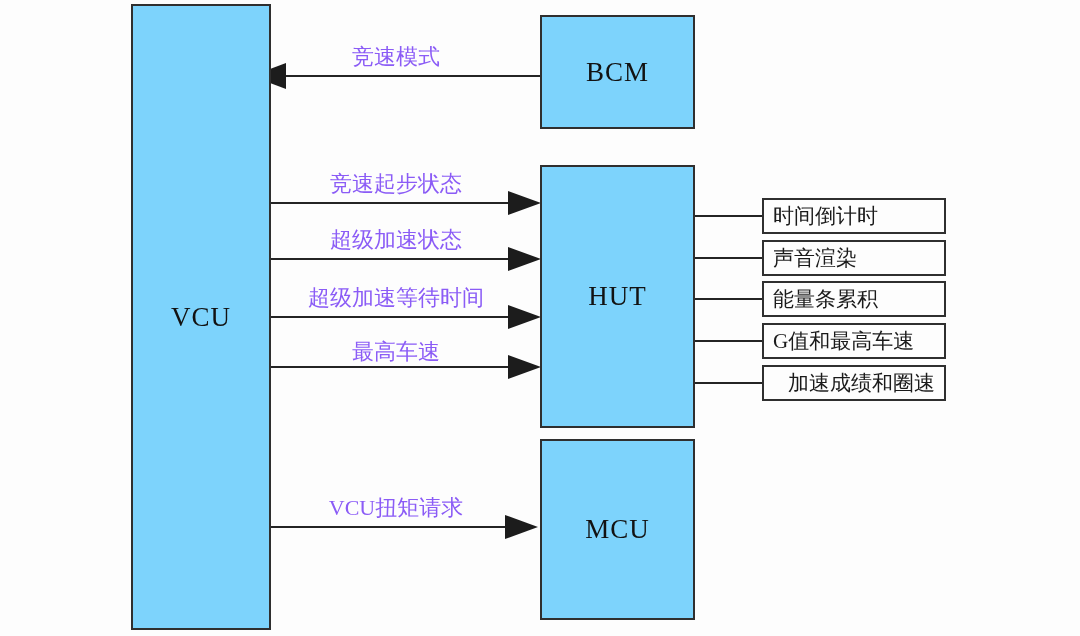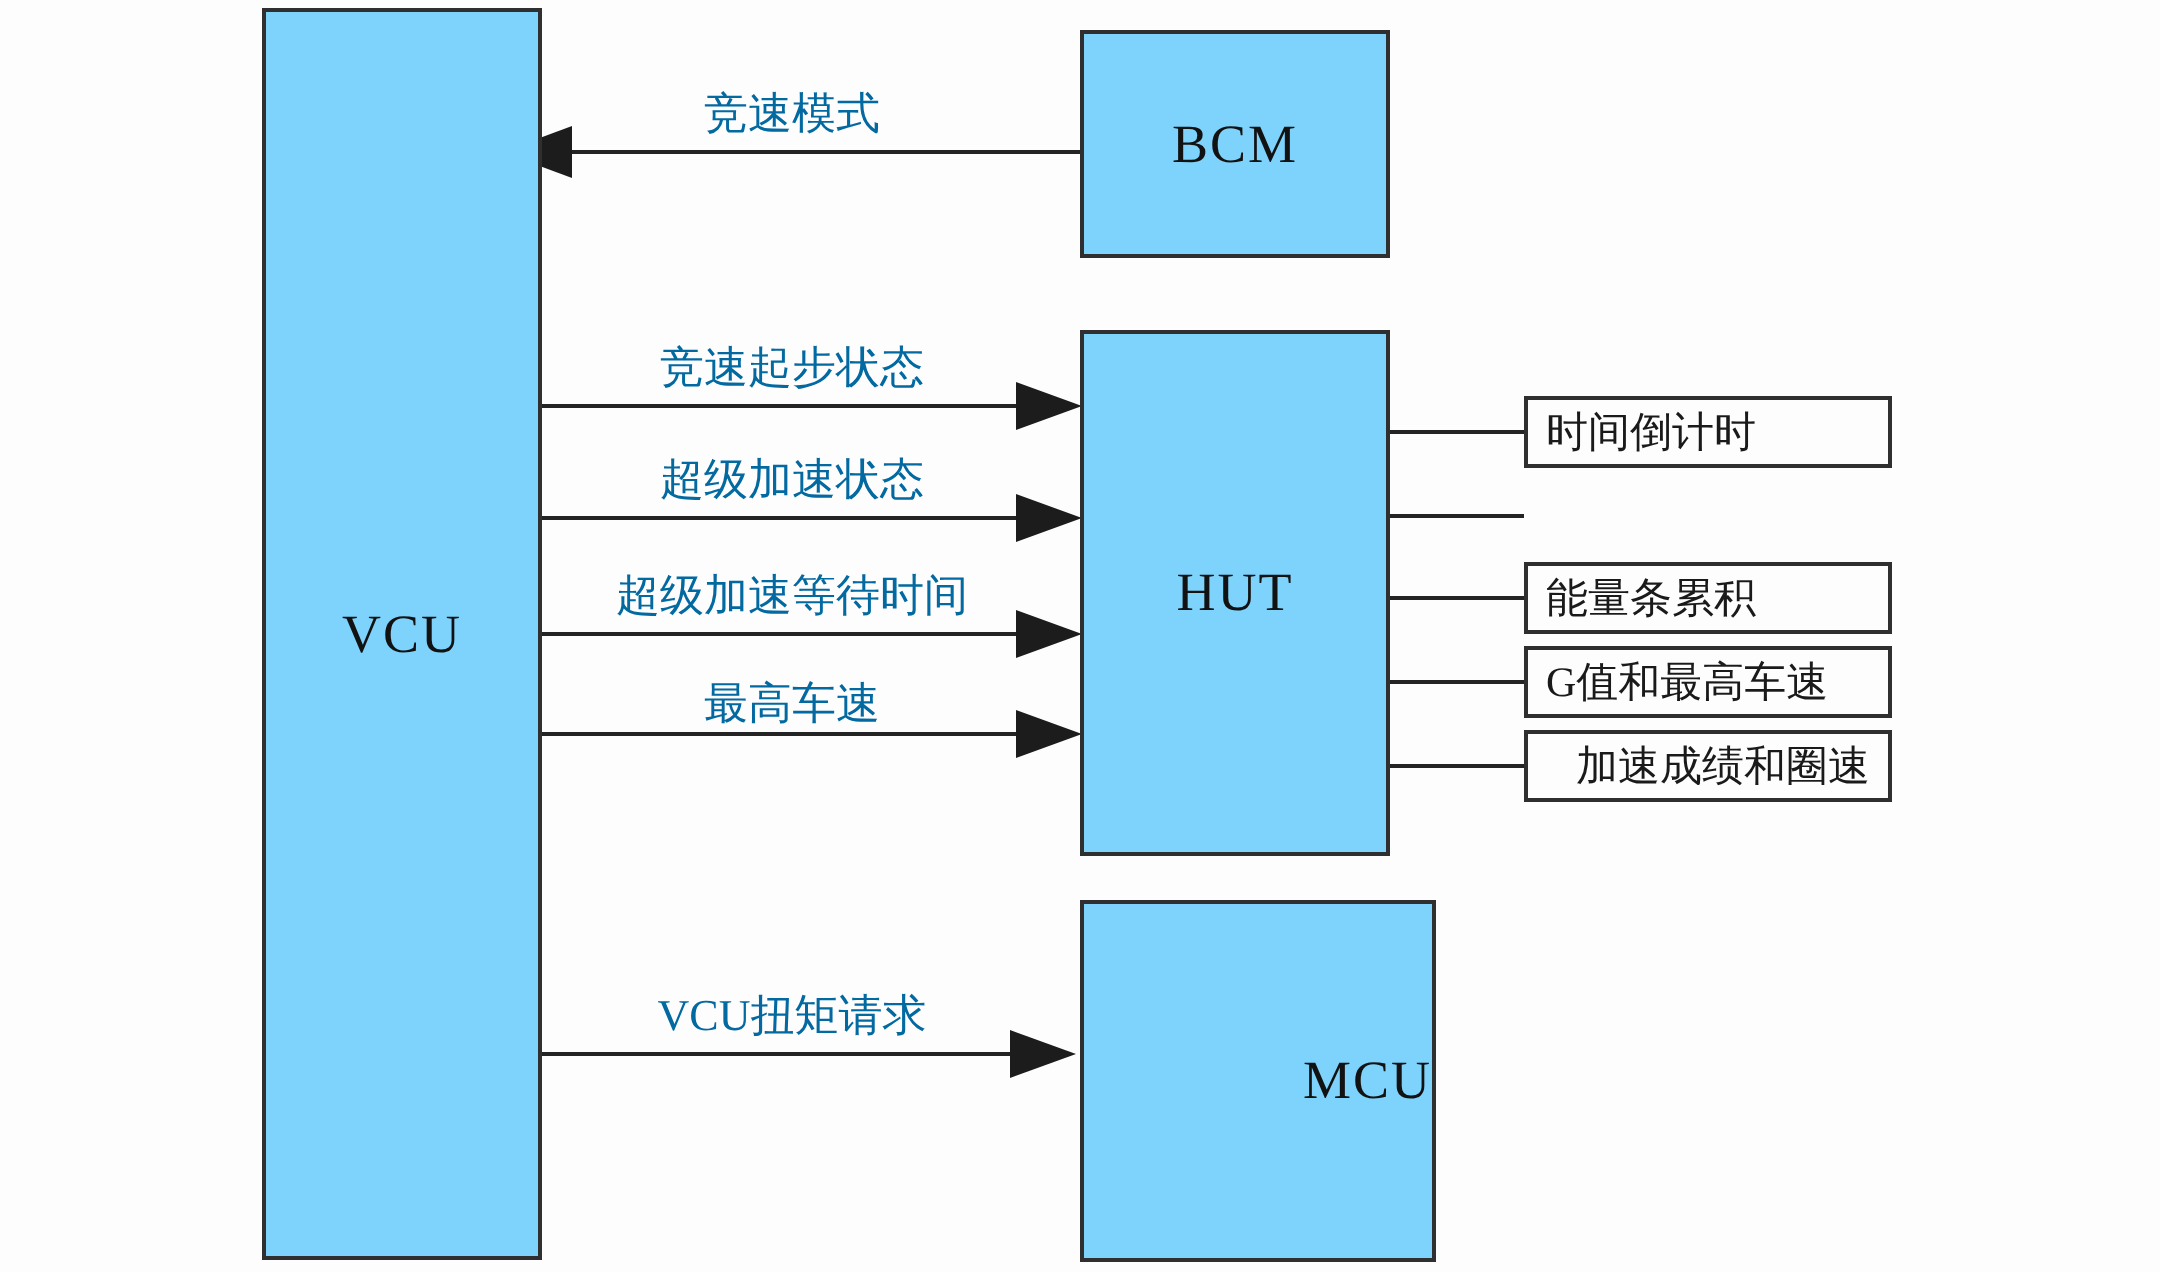--- a/index.html
+++ b/index.html
@@ -39,31 +39,31 @@
     justify-content: center;
   }
   .node-label {
     font-size: 27px;
     letter-spacing: 1px;
     color: #121212;
   }
   #node-vcu { left: 131px; top: 4px;   width: 140px; height: 626px; text-align: right; }
   #node-bcm { left: 540px; top: 15px;  width: 155px; height: 114px; }
   #node-hut { left: 540px; top: 165px; width: 155px; height: 263px; }
-  #node-mcu { left: 540px; top: 450px; width: 178px; height: 181px; justify-content: flex-end; }
+  #node-mcu { left: 540px; top: 439px; width: 155px; height: 181px; }
 
   .sig-label {
     position: absolute;
     left: 252px;
     width: 288px;
     height: 28px;
     line-height: 28px;
     text-align: center;
     font-size: 22px;
-    color: #0369a1;
+    color: #8b5cf6;
     white-space: nowrap;
   }
   #lbl-bcm  { top: 43px; }
   #lbl-hut1 { top: 170px; }
   #lbl-hut2 { top: 226px; }
   #lbl-hut3 { top: 284px; }
   #lbl-hut4 { top: 338px; }
   #lbl-mcu  { top: 494px; }
 
   .outbox {
@@ -146,20 +146,23 @@
   <div class="sig-label" id="lbl-bcm">竞速模式</div>
   <div class="sig-label" id="lbl-hut1">竞速起步状态</div>
   <div class="sig-label" id="lbl-hut2">超级加速状态</div>
   <div class="sig-label" id="lbl-hut3">超级加速等待时间</div>
   <div class="sig-label" id="lbl-hut4">最高车速</div>
   <div class="sig-label" id="lbl-mcu">VCU扭矩请求</div>
 
   <div class="outbox" id="out-0">
     <span>时间倒计时</span>
   </div>
+  <div class="outbox" id="out-1">
+    <span>声音渲染</span>
+  </div>
   <div class="outbox" id="out-2">
     <span>能量条累积</span>
   </div>
   <div class="outbox" id="out-3">
     <span>G值和最高车速</span>
   </div>
   <div class="outbox" id="out-4">
     <span>加速成绩和圈速</span>
   </div>
 

